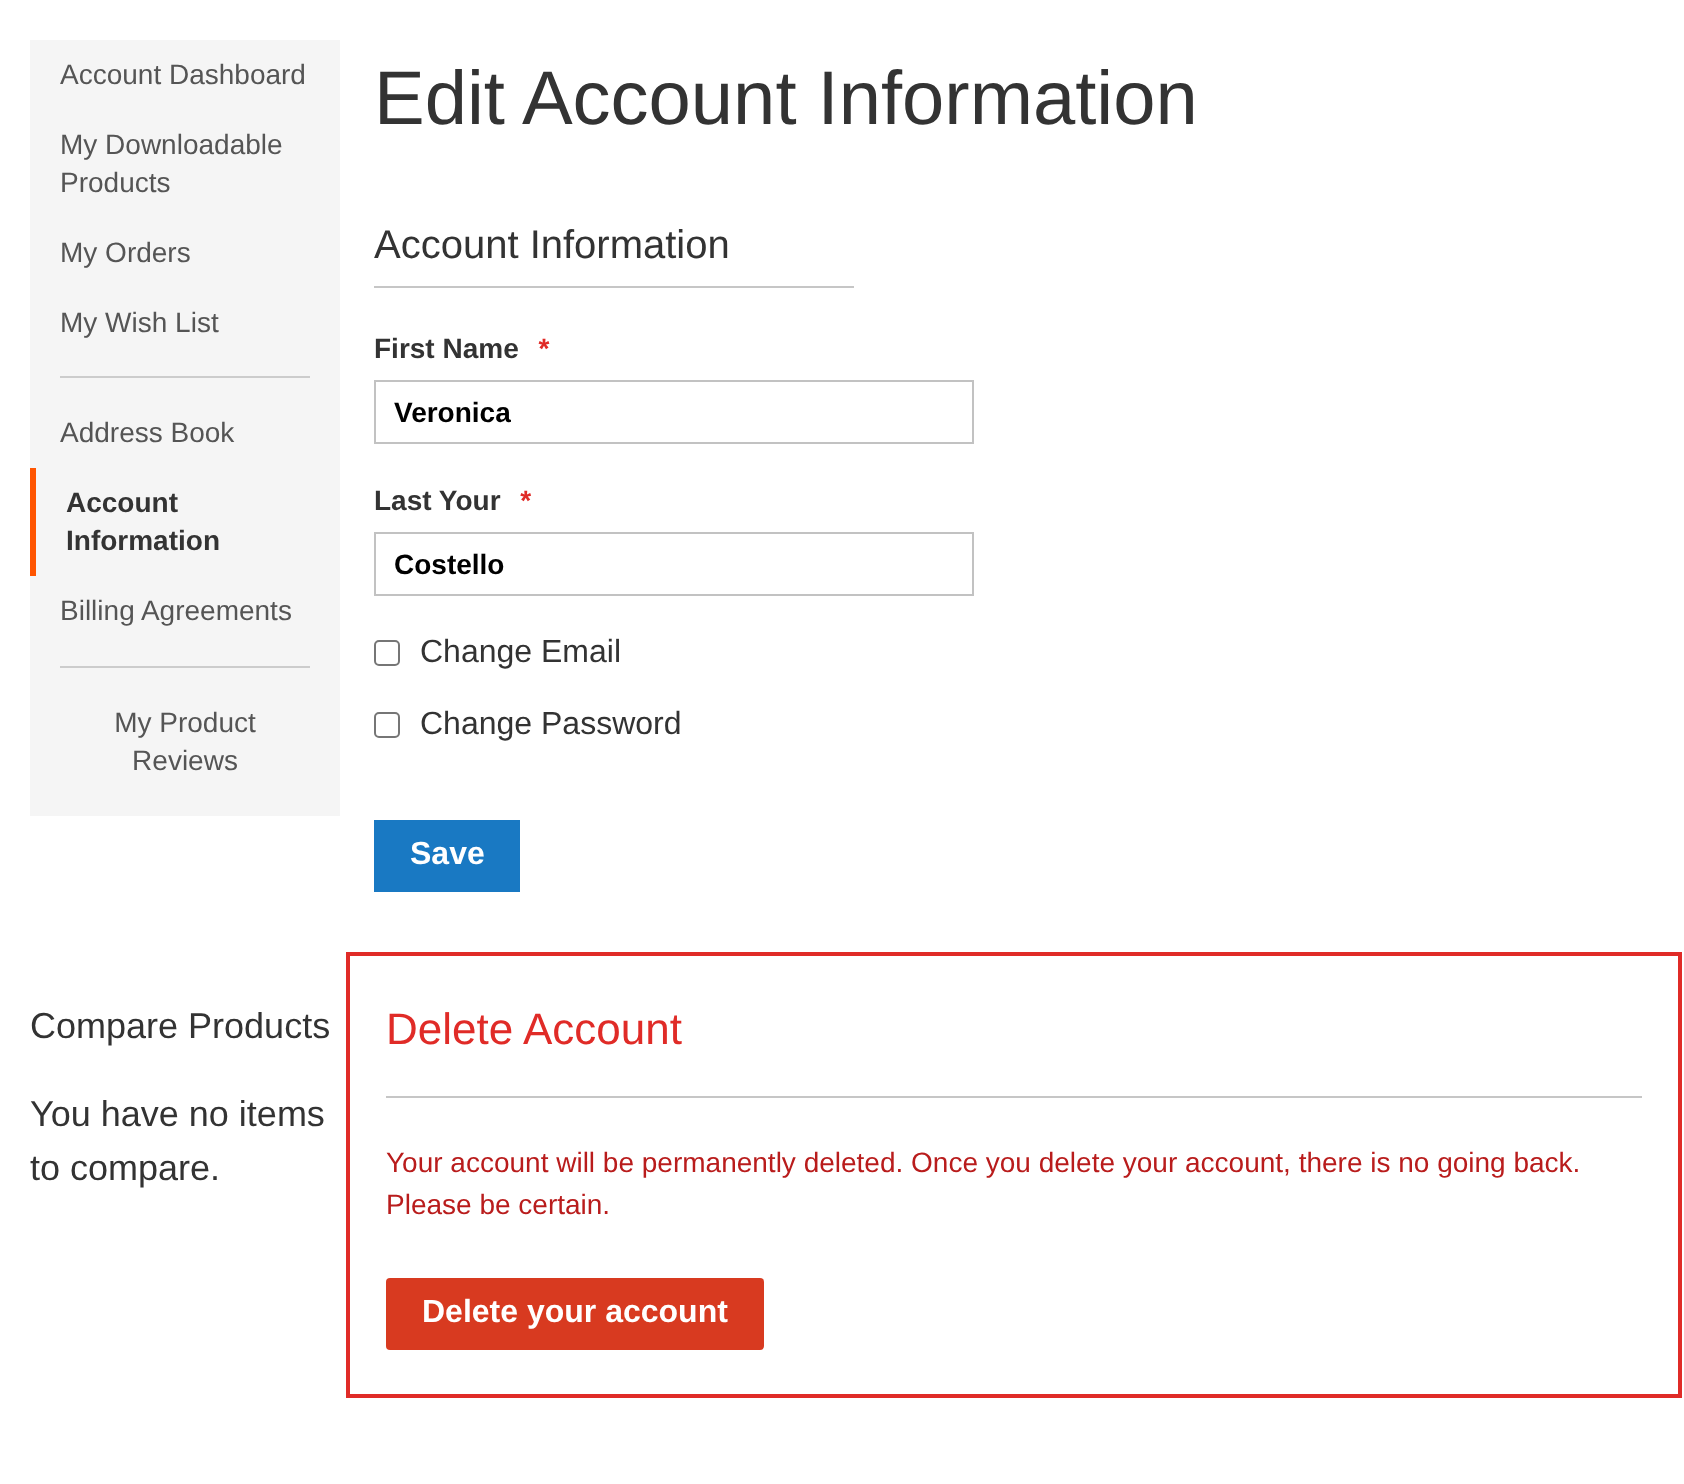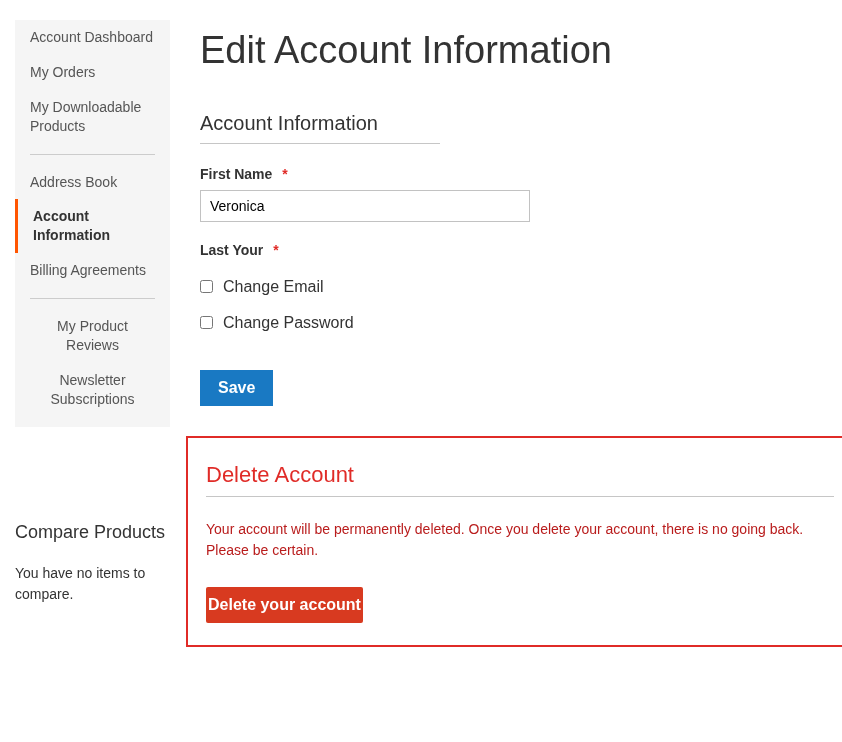--- a/index.html
+++ b/index.html
@@ -7,21 +7,21 @@
       font-family: -apple-system, BlinkMacSystemFont, "Segoe UI", "Helvetica Neue", Arial, sans-serif;
       color: #333;
       font-size: 14px;
       width: 842px;
       height: 742px;
       padding: 20px 15px 0 15px;
       background: #fff;
     }
     .container {
       display: flex;
-      gap: 30px;
+      gap: 17px;
     }
     .sidebar {
       width: 155px;
       background: #f5f5f5;
       padding: 0;
       flex-shrink: 0;
     }
     .sidebar-section {
       padding: 0 15px;
     }
@@ -73,26 +73,27 @@
       font-weight: 600;
       font-size: 14px;
       margin-bottom: 8px;
       color: #333;
     }
     .required-asterisk {
       color: #e02b27;
       margin-left: 6px;
     }
     .text-input {
-      width: 330px;
+      width: 300px;
       height: 32px;
       padding: 0 9px;
       border: 1px solid #c2c2c2;
       font-size: 14px;
       font-family: inherit;
+      font-weight: bold;
     }
     .checkbox-field {
       margin-bottom: 18px;
       display: flex;
       align-items: center;
     }
     .checkbox-field input {
       margin-right: 10px;
     }
     .checkbox-field label {
@@ -115,78 +116,78 @@
       border: 2px solid #e02b27;
       padding: 24px 18px 22px 18px;
       width: 668px;
       margin-left: -14px;
     }
     .delete-title {
       font-size: 22px;
       font-weight: 300;
       color: #e02b27;
       border-bottom: 1px solid #c6c6c6;
-      padding-bottom: 8px;
+      padding-bottom: 20px;
       margin-bottom: 22px;
     }
     .delete-text {
       color: #b91c1c;
       font-size: 14px;
       line-height: 1.5;
       margin-bottom: 26px;
     }
     .btn-delete {
       background: #d83a20;
       color: #fff;
       border: none;
-      padding: 9px 2px;
+      padding: 9px 18px;
       font-size: 16px;
       font-weight: 600;
       cursor: pointer;
       border-radius: 2px;
     }
     .compare-section {
       margin-top: 95px;
       width: 155px;
     }
     .compare-title {
       font-size: 18px;
       font-weight: 300;
       color: #333;
       margin-bottom: 20px;
       white-space: nowrap;
     }
     .compare-text {
-      font-size: 14px;
+      font-size: 18px;
       color: #333;
       line-height: 1.5;
     }
   </style>
 </head>
 <body>
 
 <div class="container">
 
   <div>
     <nav class="sidebar">
       <div class="sidebar-section">
         <a class="sidebar-item">Account Dashboard</a>
+        <a class="sidebar-item">My Downloadable Products</a>
         <a class="sidebar-item">My Orders</a>
-        <a class="sidebar-item">My Downloadable Products</a>
+        <a class="sidebar-item">My Wish List</a>
       </div>
       <hr class="sidebar-divider">
       <div class="sidebar-section">
         <a class="sidebar-item">Address Book</a>
         <a class="sidebar-item active">Account Information</a>
         <a class="sidebar-item">Billing Agreements</a>
       </div>
       <hr class="sidebar-divider">
       <div class="sidebar-section" style="padding-bottom:10px;text-align:center;">
         <a class="sidebar-item">My Product Reviews</a>
-        <a class="sidebar-item">Newsletter Subscriptions</a>
       </div>
     </nav>
 
     <div class="compare-section">
       <h2 class="compare-title">Compare Products</h2>
       <p class="compare-text">You have no items to compare.</p>
     </div>
   </div>
 
   <div class="main">
@@ -200,20 +201,21 @@
         <span class="required-asterisk">*</span>
       </label>
       <input type="text" class="text-input" value="Veronica" style="">
     </div>
 
     <div class="field">
       <label class="field-label">
         <span>Last Your</span>
         <span class="required-asterisk">*</span>
       </label>
+      <input type="text" class="text-input" value="Costello" style="">
     </div>
 
     <div class="checkbox-field">
       <input type="checkbox" style="">
       <label>Change Email</label>
     </div>
 
     <div class="checkbox-field">
       <input type="checkbox" style="">
       <label>Change Password</label>

